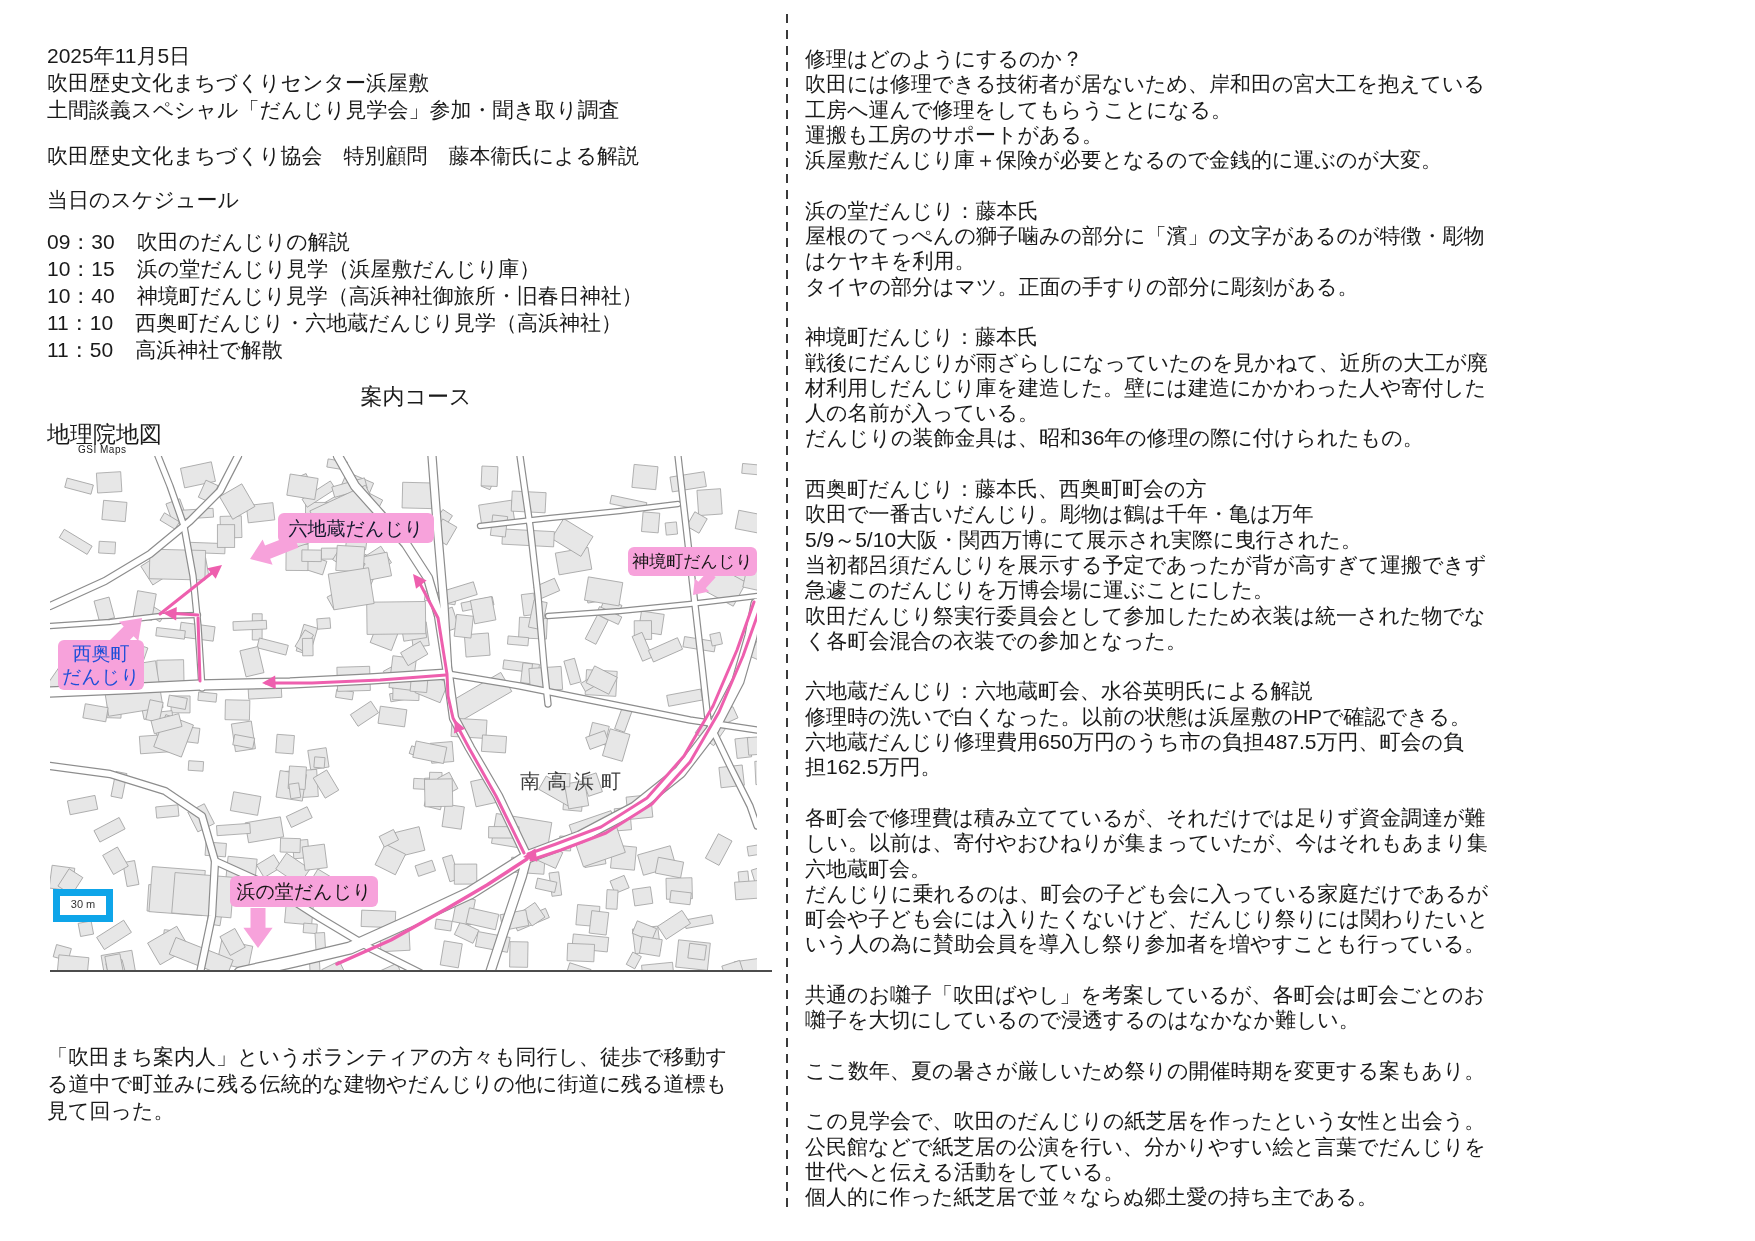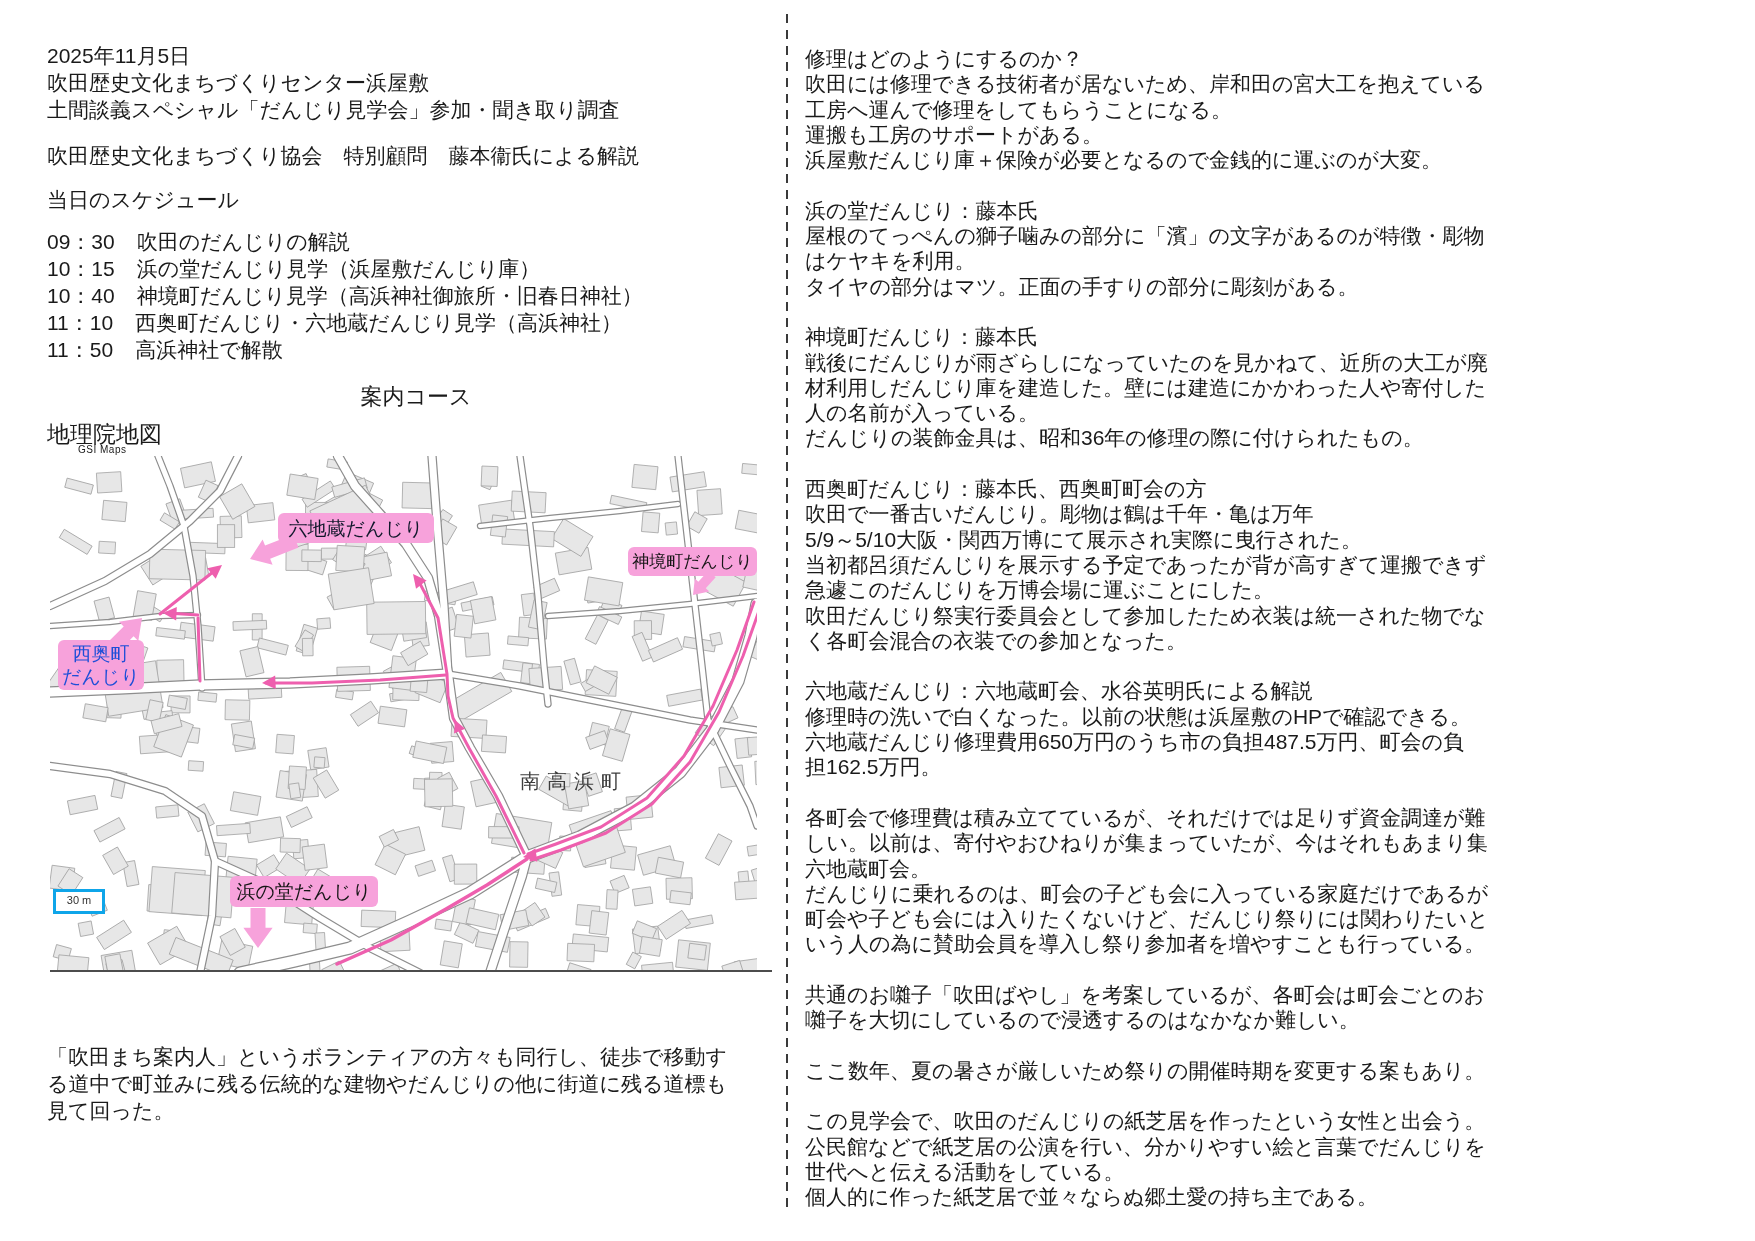--- a/index.html
+++ b/index.html
@@ -14,21 +14,21 @@
   .sched-item{display:inline-block;margin-left:22px;}
   .course-title{width:710px;text-align:center;font-size:22px;}
   .map-src-title{font-size:23px;}
   .map-src-sub{font-size:10px;letter-spacing:.5px;}
   .divider{width:2px;background-image:repeating-linear-gradient(to bottom,#3a3a3a 0 9px,transparent 9px 16px);}
   .map-wrap{width:707px;height:514px;overflow:hidden;}
   .map-wrap svg{position:absolute;left:0;top:0;}
   .map-label{position:absolute;border-radius:6px;text-align:center;font-size:19px;line-height:23px;
              color:#151515;display:flex;flex-direction:column;justify-content:center;white-space:nowrap;}
   .area-label{position:absolute;font-size:20px;letter-spacing:7px;color:#3c3c3c;white-space:nowrap;}
-  .scale-box{position:absolute;background:#fff;border:3px solid #0ea5e9;font-size:11px;line-height:17px;
+  .scale-box{position:absolute;background:#fff;border:7px solid #0ea5e9;font-size:11px;line-height:17px;
              color:#333;text-align:center;}
   .map-bottom-line{height:2px;background:#4c4c4c;}
 </style>
 </head>
 <body>
 
 <div class="page">
 
   <div class="abs" style="left:47px;top:0;width:720px;height:1241px;">
     <div class="abs" style="left:0;top:42px;" id="header-block">

